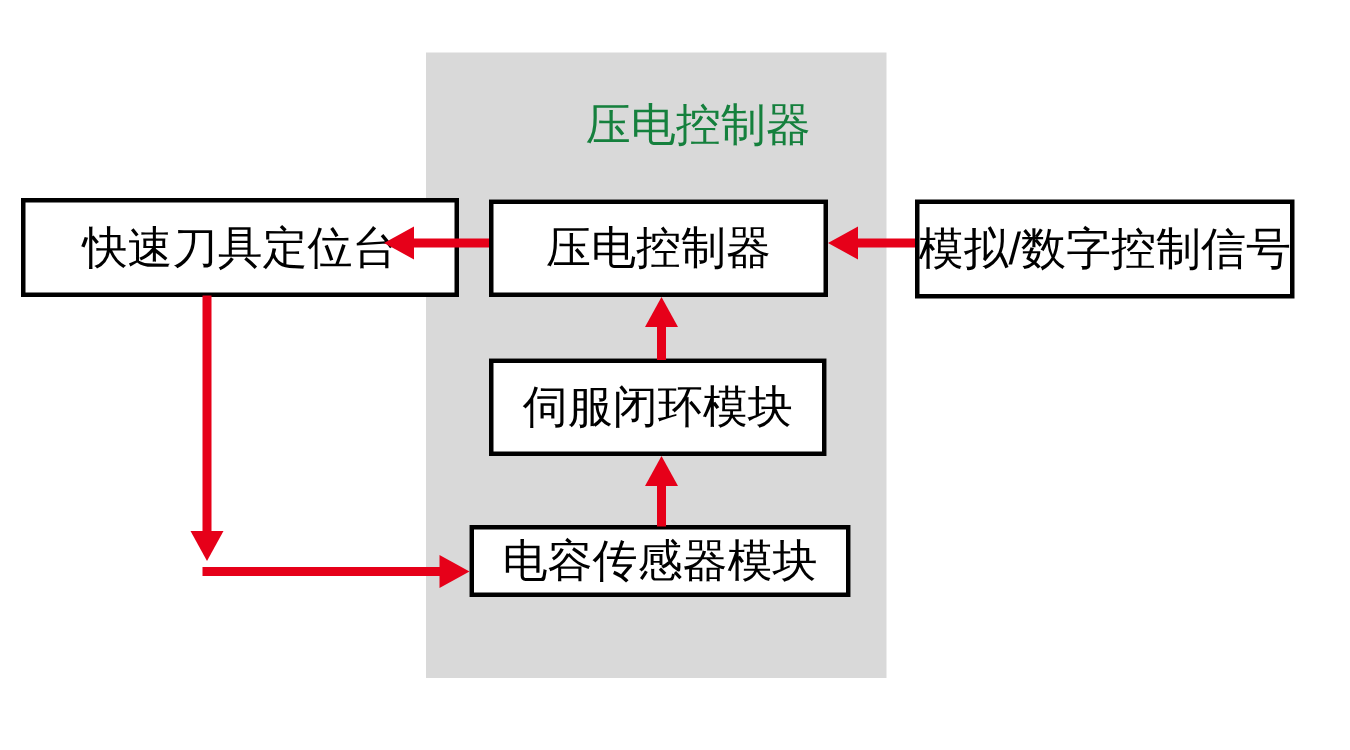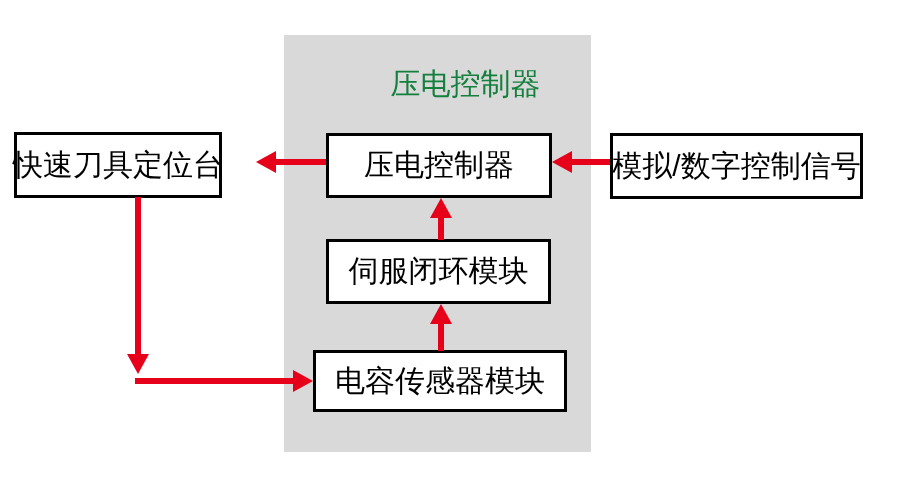--- a/index.html
+++ b/index.html
@@ -40,25 +40,25 @@
     box-sizing: border-box;
     background: var(--box_bg, #ffffff);
     border: 3px solid var(--box_border, #000000);
     display: flex;
     align-items: center;
     justify-content: center;
     font-size: 30px;
     color: #000000;
     white-space: nowrap;
   }
-  #box-stage  { left: 14px;  top: 132px; width: 208px; height: 66px; }
+  #box-stage  { left: 14px;  top: 132px; width: 292px; height: 66px; }
   #box-power  { left: 326px; top: 133px; width: 226px; height: 65px; }
   #box-signal { left: 610px; top: 133px; width: 253px; height: 66px; }
   #box-servo  { left: 326px; top: 239px; width: 225px; height: 65px; }
-  #box-sensor { left: 313px; top: 350px; width: 254px; height: 62px; }
+  #box-sensor { left: 313px; top: 350px; width: 254px; height: 48px; }
 
   .arrow-line {
     position: absolute;
     background: var(--arrow, #e60019);
   }
   .arrow-head {
     position: absolute;
     width: 0;
     height: 0;
   }

